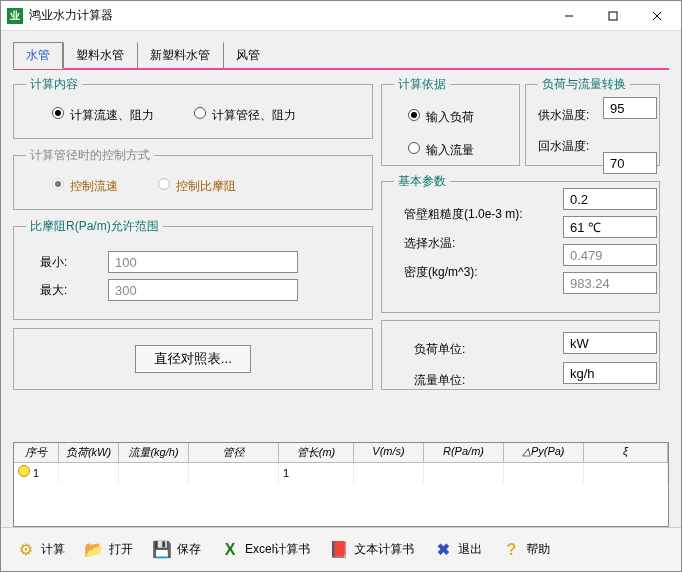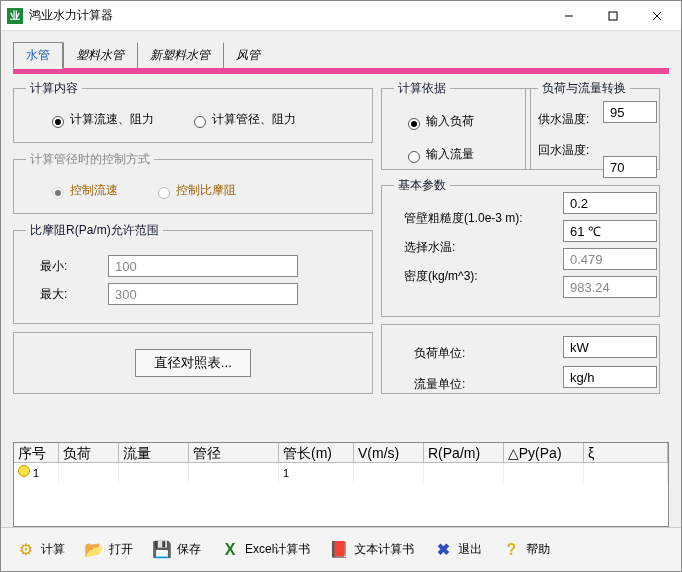--- a/index.html
+++ b/index.html
@@ -3,44 +3,44 @@
 <meta charset="utf-8">
 <style>
   * { box-sizing: border-box; margin: 0; padding: 0; }
   body { font-family: "Microsoft YaHei", Arial, sans-serif; font-size: 12px; background: #fff; }
   .window { width: 682px; height: 572px; border: 1px solid #888; display: flex; flex-direction: column; }
   .titlebar { height: 30px; display: flex; align-items: center; padding: 0 2px 0 6px; background: #fff; border-bottom: 1px solid #ddd; }
   .titlebar .appicon { width: 16px; height: 16px; background: #1a8a3a; margin-right: 6px; display:flex;align-items:center;justify-content:center;color:#fff;font-size:10px;font-weight:bold;}
   .titlebar .title { flex: 1; font-size: 12px; }
   .titlebar .winbtn { width: 44px; height: 28px; display: flex; align-items: center; justify-content: center; }
   .body { flex: 1; background: #f0f0f0; padding: 10px 12px 0 12px; display: flex; flex-direction: column; overflow:hidden; }
-  .tabs { display: flex; border-bottom: 6px solid #ec4899; }
+  .tabs { display: flex; border-bottom: 2px solid #ec4899; }
   .tab { padding: 4px 12px; border: 1px solid transparent; border-bottom: none; position: relative; top: 1px; }
   .tab.active { border-color: #888; background: #f0f0f0; color: #1a56c4; border-bottom:1px solid #f0f0f0;}
-  .tab.sep { border-left:1px solid #888;font-style:italic; }
+  .tab.sep { border-left:1px solid #888; }
   .pane { flex: 1; display: flex; gap: 8px; padding-top: 6px; overflow:hidden;}
   fieldset { border: 1px solid #aaa; padding: 10px 12px 12px 12px; margin-bottom: 8px; font-size:12px; }
-  legend { padding: 0 4px; color: #0f172a; font-size:12px; }
+  legend { padding: 0 4px; color: #0f766e; font-size:12px; }
   fieldset.disabled legend { color:#888; }
   .leftcol { width: 360px; display:flex; flex-direction:column; }
   .rightcol { flex: 1; position:relative; }
   .radio-row { display:flex; gap:40px; margin:4px 0 2px 26px;}
-  .radio { display:flex; align-items:flex-end; gap:6px; }
+  .radio { display:flex; align-items:flex-start; gap:6px; }
   .radio .dot { width:12px;height:12px;border:1px solid #555;border-radius:50%;display:flex;align-items:center;justify-content:center;background:#fff;}
   .radio .dot.sel::after{content:"";width:6px;height:6px;background:#000;border-radius:50%;}
   .radio.disabled .dot{border-color:#bbb;}
   .radio.disabled span{color:#a16207;}
   .num-row { display:flex; align-items:center; margin:6px 0 6px 14px; gap:24px;}
   .num-row label{ width:44px;}
   .txt { border:1px solid #888; background:#fff; padding:3px 6px; height:22px; font-size:13px;}
   .txt.ro { color:#888; }
   .btn { border:1px solid #888; background:#f8f8f8; padding:4px 18px; }
   .table { height:85px; border:1px solid #888; background:#fff; margin-top:2px; }
   .thead { display:flex; background:#f4f4f4; border-bottom:1px solid #bbb; height:20px; }
-  .th { border-right:1px solid #bbb; padding:2px 4px; font-size:14px; overflow:hidden;}
+  .th { border-right:1px solid #bbb; padding:2px 4px; font-size:11px; text-align:center; overflow:hidden;font-style:italic;}
   .trow { display:flex; height:20px; align-items:center;}
   .td { border-right:1px solid #eee; padding:1px 4px; font-size:11px; height:20px; line-height:18px;}
   .toolbar { height:44px; background:#f4f4f4; border-top:1px solid #ccc; display:flex; align-items:center; padding:0 6px; gap:2px;}
   .tbtn { display:flex; align-items:center; gap:4px; padding:4px 8px; }
   .ico { width:22px;height:22px;display:flex;align-items:center;justify-content:center;font-size:16px;}
   .face{width:12px;height:12px;border-radius:50%;background:#ffe24a;border:1px solid #cc9a00;display:inline-flex;align-items:center;justify-content:center;font-size:8px;margin-right:3px;}
   .col0{width:45px}.col1{width:60px}.col2{width:70px}.col3{width:90px}.col4{width:75px}.col5{width:70px}.col6{width:80px}.col7{width:80px}.col8{flex:1}
 </style>
 </head>
 <body>
@@ -116,21 +116,21 @@
             <input class="txt ro" style="width: 190px;" readonly="" value="300">
           </div>
         </fieldset>
 
         <fieldset style="padding:16px;text-align:center;">
           <button class="btn">直径对照表...</button>
         </fieldset>
       </div>
 
       <div class="rightcol">
-        <fieldset style="position:absolute;left:0;top:0;width:150px;height:90px">
+        <fieldset style="position:absolute;left:0;top:0;width:139px;height:90px">
           <legend>计算依据</legend>
           <div class="radio" style="margin:6px 0 0 14px">
               <span class="dot sel"></span>
               <span>输入负荷</span>
             </div>
           <div class="radio" style="margin:16px 0 0 14px">
               <span class="dot"></span>
               <span>输入流量</span>
             </div>
         </fieldset>

